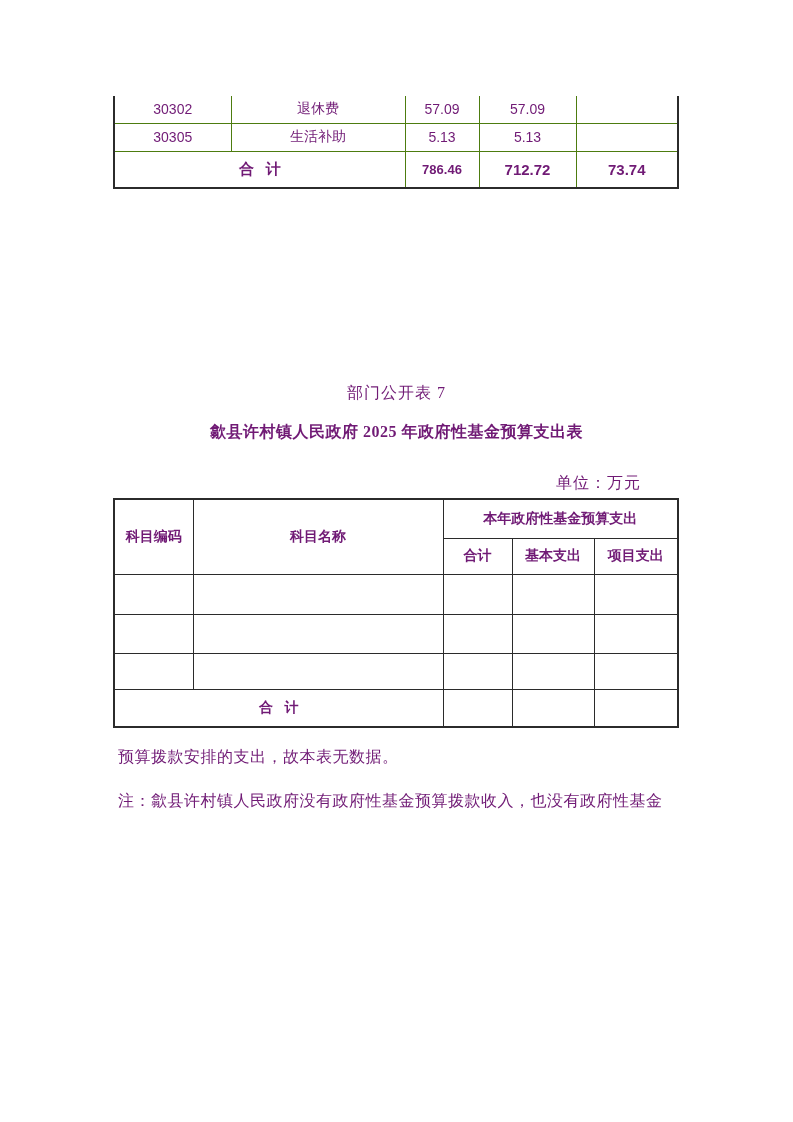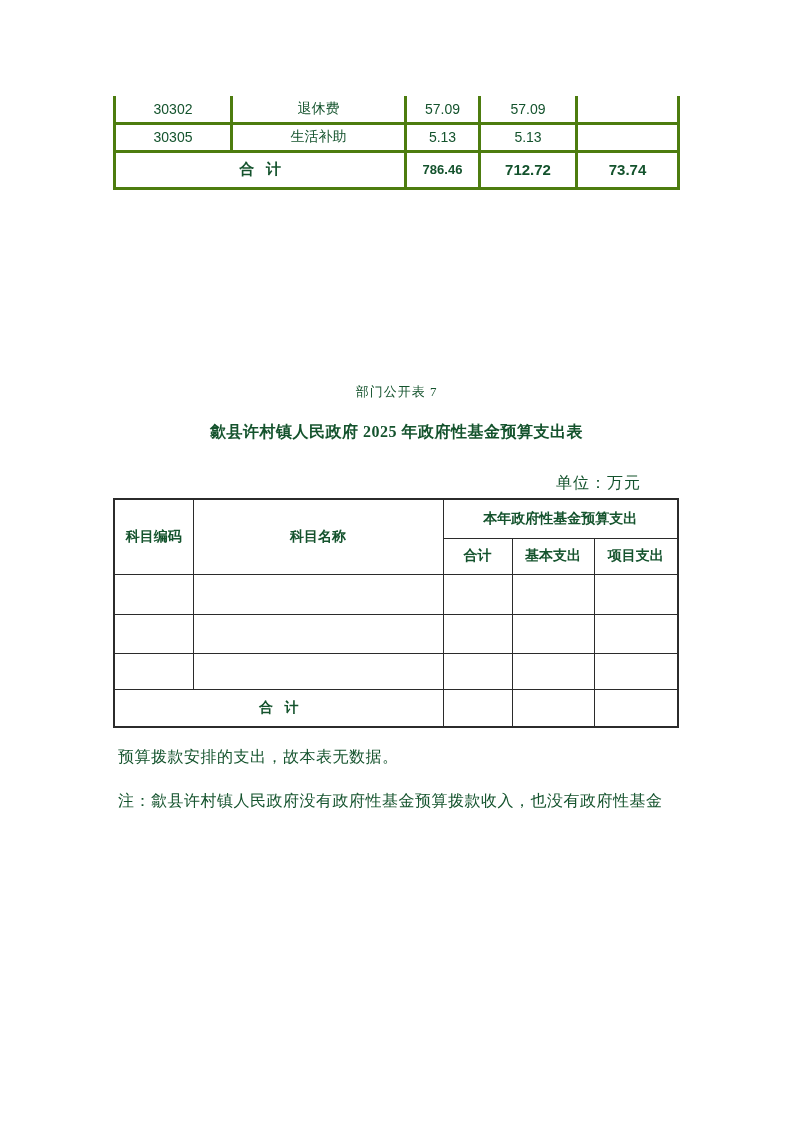--- a/index.html
+++ b/index.html
@@ -1,45 +1,45 @@
 <!DOCTYPE html>
 <html><head>
 <meta charset="utf-8">
 <style>
   html,body{margin:0;padding:0;background:#ffffff;}
   .page{
     position:relative;width:793px;height:1122px;background:#ffffff;
-    font-family:"Liberation Serif","DejaVu Serif",serif;color:#14532d;overflow:hidden;
+    font-family:"Liberation Serif","DejaVu Serif",serif;color:#701a75;overflow:hidden;
   }
   table{border-collapse:collapse;table-layout:fixed;}
   td{padding:0;text-align:center;vertical-align:middle;overflow:hidden;}
 
   
   .t1{
     position:absolute;left:113px;top:96px;width:564px;
     border-left:2px solid #2b2b2b;border-right:2px solid #2b2b2b;border-bottom:2px solid #2b2b2b;
   }
-  .t1 td{border:3px solid #4d7c0f;}
+  .t1 td{border:1px solid #4d7c0f;}
   .t1 tr:first-child td{border-top:none;}
 
   
   .t2{
     position:absolute;left:113px;top:498px;width:564px;
     border:2px solid #2b2b2b;
   }
   .t2 td{border:1px solid #2b2b2b;font-size:14px;font-weight:bold;}
 
   .num{font-family:"Liberation Sans","DejaVu Sans",sans-serif;font-size:14px;}
   .cn{font-size:14px;}
   .bold{font-weight:bold;}
   .hj{word-spacing:8px;}
 
   .caption{
     position:absolute;top:383px;left:0;width:793px;text-align:center;
-    font-size:13px;letter-spacing:1px;
+    font-size:16px;letter-spacing:1px;
   }
   .doc-title{
     position:absolute;top:422px;left:0;width:793px;text-align:center;
     font-size:16px;font-weight:bold;letter-spacing:0.5px;
   }
   .unit{
     position:absolute;top:473px;right:152px;font-size:16px;letter-spacing:1px;text-align:center;
   }
   .note{
     position:absolute;left:118px;top:735px;width:560px;

